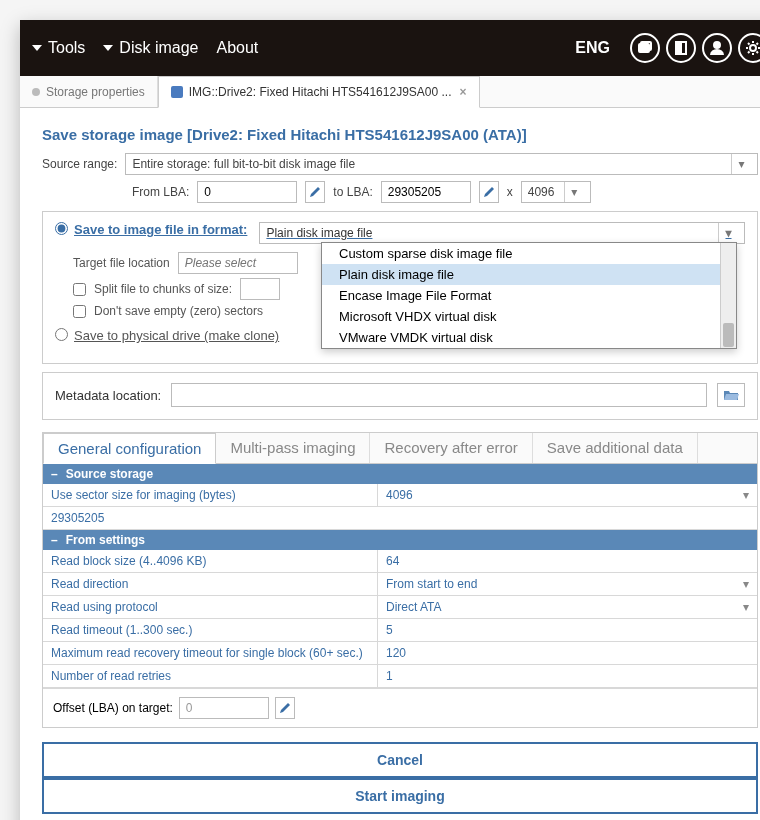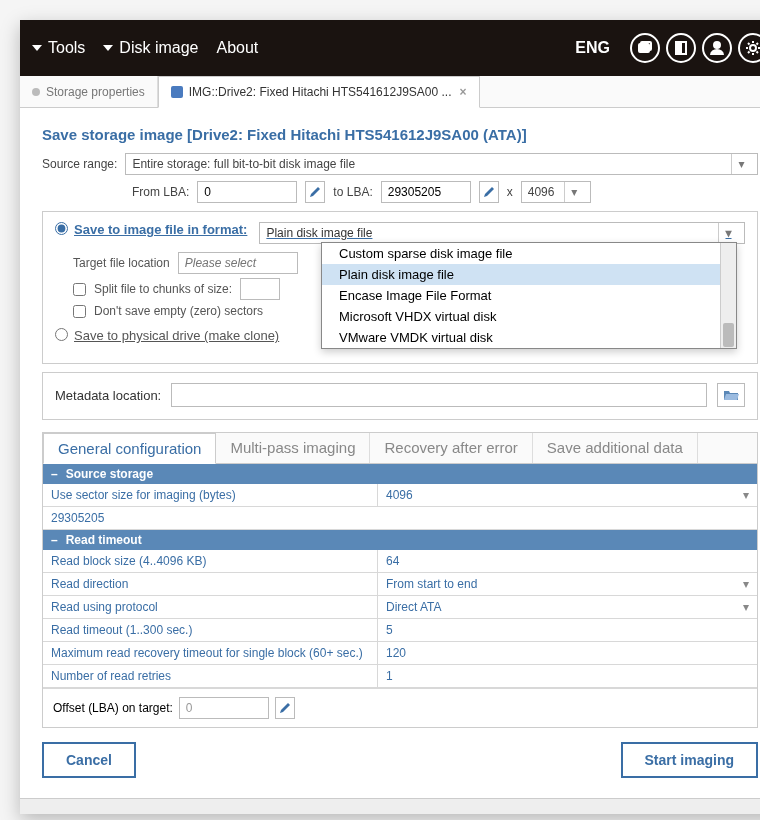--- a/index.html
+++ b/index.html
@@ -60,21 +60,21 @@
 
 .pgrid { font-size:12px; }
 .pgrid .grp { background:#5a88b7; color:#fff; padding:3px 8px; font-weight:600; display:flex; align-items:center; gap:8px; }
 .pgrid .grp .collapse { font-weight:900; }
 .pgrid .prow { display:flex; border-bottom:1px solid #d8d8d8; }
 .pgrid .pkey { flex: 0 0 335px; padding:4px 8px; color:#3a6ea5; border-right:1px solid #d8d8d8; }
 .pgrid .pval { flex:1; padding:4px 8px; color:#3a6ea5; display:flex; align-items:center; }
 .pgrid .pval .dd { margin-left:auto; color:#888; cursor:pointer; }
 
 
-.footer { display:flex; padding: 14px 0 6px 0; }
+.footer { display:flex; padding: 14px 0 6px 0; flex-direction: column; }
 .btn { border:2px solid #3a6ea5; color:#3a6ea5; background:#fff; padding:8px 22px; font-weight:700; font-size:14px; cursor:pointer; }
 .footer .spacer { flex:1; }
 
 .folder-btn { width:28px; height:24px; border:1px solid #bbb; display:flex; align-items:center; justify-content:center; cursor:pointer; background:#fff; }
 .folder-btn svg { width:16px; height:14px; }
 
 .bottom-scroll { height:16px; background:#eee; border-top:1px solid #ccc; }
 </style>
 </head>
 <body>
@@ -237,21 +237,21 @@
               <span class="dd">▾</span>
             </div>
           </div>
         <div class="prow">
             <div class="pval">
               <span>29305205</span>
             </div>
           </div>
         <div class="grp">
             <span class="collapse">–</span>
-            <span>Read timeout</span>
+            <span>From settings</span>
           </div>
         <div class="prow">
             <div class="pkey">Read block size (4..4096 KB)</div>
             <div class="pval">
               <span>64</span>
             </div>
           </div>
         <div class="prow">
             <div class="pkey">Read direction</div>
             <div class="pval">

